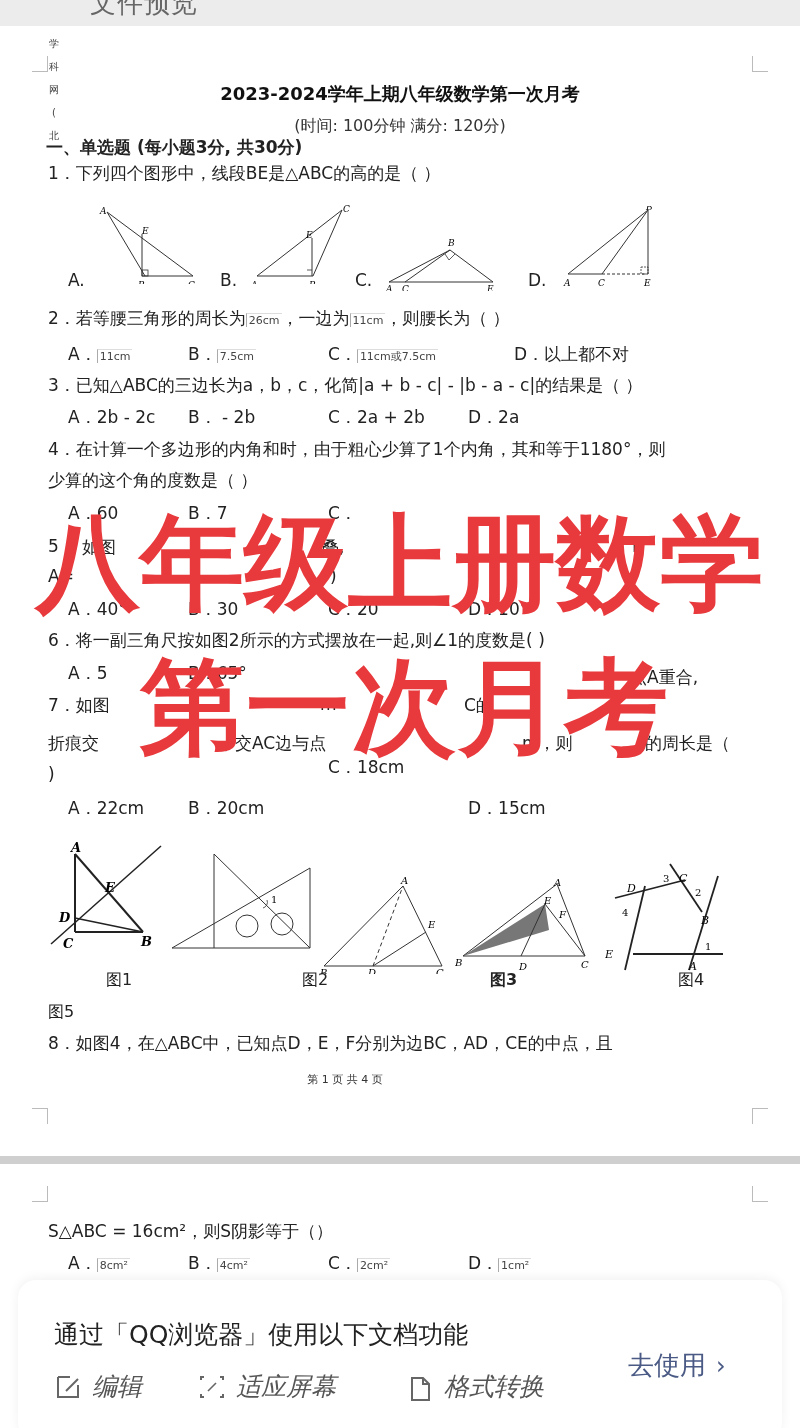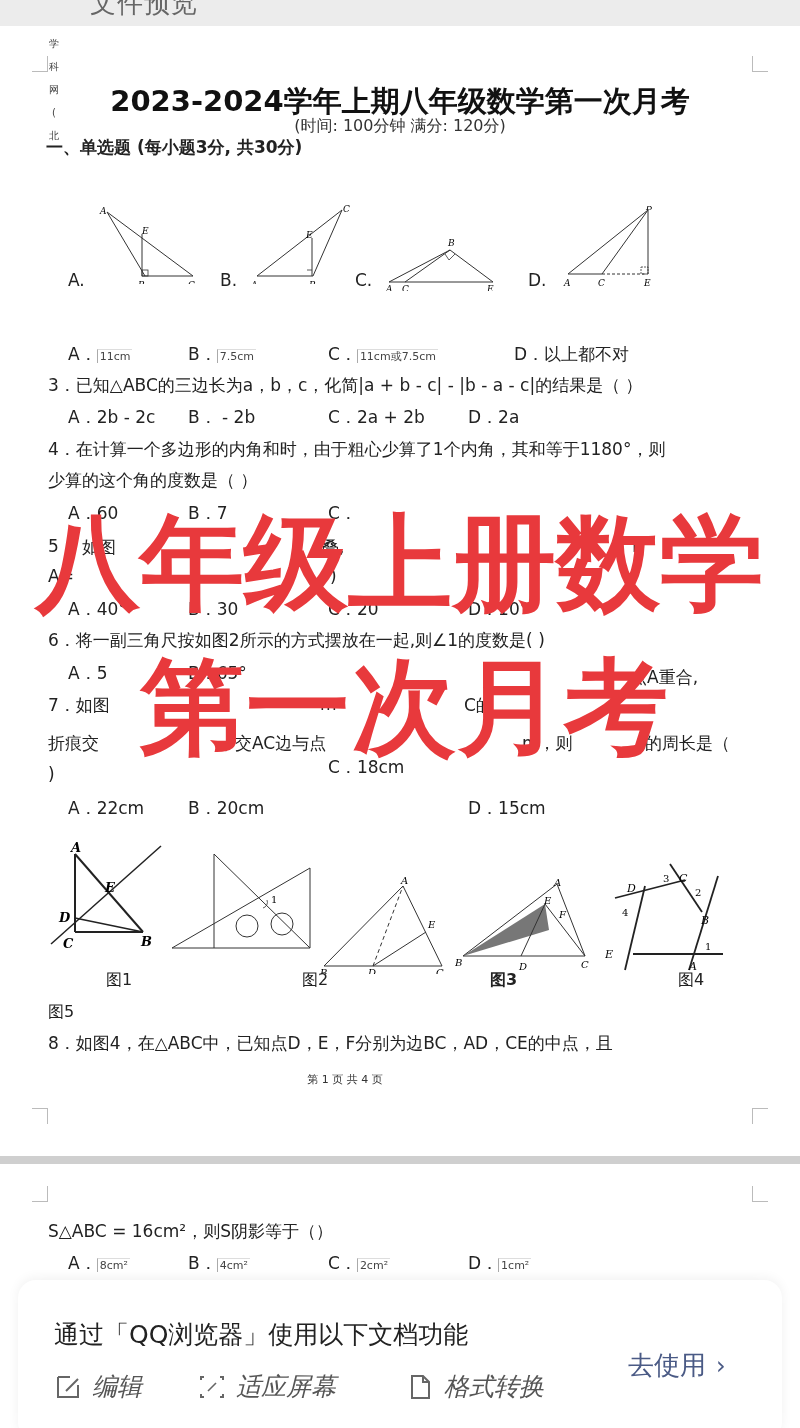--- a/index.html
+++ b/index.html
@@ -15,21 +15,21 @@
   .page2 { top: 1164px; height: 264px; }
 
   .corner { position: absolute; width: 16px; height: 16px; border-color: #bbb; border-style: solid; border-width: 0; }
   .c-tl { border-right-width: 1px; border-bottom-width: 1px; }
   .c-tr { border-left-width: 1px; border-bottom-width: 1px; }
   .c-bl { border-right-width: 1px; border-top-width: 1px; }
   .c-br { border-left-width: 1px; border-top-width: 1px; }
 
   .margin-vert { position: absolute; left: 47px; top: 6px; width: 14px; font-size: 10px; color: #444; line-height: 23px; text-align: center; }
 
-  .exam-title { position: absolute; left: 0; width: 800px; top: 56px; text-align: center; font-size: 29px; font-weight: bold; color: #111; }
+  .exam-title { position: absolute; left: 0; width: 800px; top: 56px; text-align: center; font-size: 18px; font-weight: bold; color: #111; }
   .exam-sub { position: absolute; left: 0; width: 800px; top: 90px; text-align: center; font-size: 16px; color: #333; }
 
   .line { position: absolute; font-size: 17px; color: #222; white-space: nowrap; }
   .opt { position: absolute; font-size: 17px; color: #222; white-space: nowrap; }
   .small-box { font-size: 11px; color: #444; border-left: 1px solid #aaa; border-top: 1px solid #ddd; padding: 0 2px; }
 
   .fig { position: absolute; }
   .figcap { position: absolute; font-size: 16px; color: #222; }
 
   .overlay { position: absolute; left: 0; width: 800px; text-align: center; color: #e8393c; font-weight: bold; font-family: "DejaVu Sans", sans-serif; letter-spacing: 2px; pointer-events: none; }
@@ -64,20 +64,21 @@
     <div>网</div>
     <div>(</div>
     <div>北</div>
   </div>
 
   <div class="exam-title">2023-2024学年上期八年级数学第一次月考</div>
   <div class="exam-sub">(时间: 100分钟  满分: 120分)</div>
 
   <div class="line" style="left:46px; top:110px; font-weight:bold;">一、单选题 (每小题3分, 共30分)</div>
 
+  <div class="line" style="left:48px; top:136px;">1．下列四个图形中，线段BE是△ABC的高的是（  ）</div>
   <div class="opt" style="left:68px; top:244px;">A.</div>
   <svg class="fig" style="left:95px; top:178px;" width="110" height="80">
     <line x1="12" y1="8" x2="50" y2="72" stroke="#333" stroke-width="1"></line>
     <line x1="12" y1="8" x2="98" y2="72" stroke="#333" stroke-width="1"></line>
     <line x1="47" y1="30" x2="47" y2="72" stroke="#333" stroke-width="1"></line>
     <line x1="47" y1="72" x2="98" y2="72" stroke="#333" stroke-width="1"></line>
     <rect x="47" y="66" width="6" height="6" fill="none" stroke="#333" stroke-width="0.8"></rect>
     <text x="5" y="10" font-size="9" font-style="italic" font-family="DejaVu Serif, serif">A</text>
     <text x="47" y="30" font-size="9" font-style="italic" font-family="DejaVu Serif, serif">E</text>
     <text x="43" y="84" font-size="9" font-style="italic" font-family="DejaVu Serif, serif">B</text>
@@ -117,20 +118,23 @@
     <line x1="88" y1="4" x2="88" y2="68" stroke="#333" stroke-width="1"></line>
     <line x1="8" y1="68" x2="88" y2="4" stroke="#333" stroke-width="1"></line>
     <line x1="42" y1="68" x2="88" y2="4" stroke="#333" stroke-width="1"></line>
     <rect x="81" y="61" width="7" height="7" fill="none" stroke="#333" stroke-width="0.8" stroke-dasharray="2,1"></rect>
     <text x="4" y="80" font-size="9" font-style="italic" font-family="DejaVu Serif, serif">A</text>
     <text x="38" y="80" font-size="9" font-style="italic" font-family="DejaVu Serif, serif">C</text>
     <text x="84" y="80" font-size="9" font-style="italic" font-family="DejaVu Serif, serif">E</text>
     <text x="86" y="4" font-size="9" font-style="italic" font-family="DejaVu Serif, serif">B</text>
   </svg>
 
+  <div class="line" style="left:48px; top:281px;">
+    <span>2．若等腰三角形的周长为</span><span class="small-box">26cm</span><span>，一边为</span><span class="small-box">11cm</span><span>，则腰长为（        ）</span>
+  </div>
   <div class="opt" style="left:68px; top:317px;"><span>A．</span><span class="small-box">11cm</span></div>
   <div class="opt" style="left:188px; top:317px;"><span>B．</span><span class="small-box">7.5cm</span></div>
   <div class="opt" style="left:328px; top:317px;"><span>C．</span><span class="small-box">11cm或7.5cm</span></div>
   <div class="opt" style="left:468px; top:317px;margin-left:46px;"><span>D．</span><span>以上都不对</span></div>
 
   <div class="line" style="left:48px; top:348px;">3．已知△ABC的三边长为a，b，c，化简|a + b - c| - |b - a - c|的结果是（   ）</div>
   <div class="opt" style="left:68px; top:380px;"><span>A．</span><span>2b - 2c</span></div>
   <div class="opt" style="left:188px; top:380px;"><span>B．</span><span> - 2b</span></div>
   <div class="opt" style="left:328px; top:380px;"><span>C．</span><span>2a + 2b</span></div>
   <div class="opt" style="left:468px; top:380px;"><span>D．</span><span>2a</span></div>
@@ -272,21 +276,21 @@
     </svg>
     <span>编辑</span>
   </div>
   <div class="feat" style="left:180px;">
     <svg width="28" height="28" viewBox="0 0 28 28">
       <path d="M6 4 H3 V7 M22 4 H25 V7 M3 21 V24 H6 M25 21 V24 H22" fill="none" stroke="#666" stroke-width="2"></path>
       <path d="M10 18 L18 10" stroke="#666" stroke-width="1.6"></path>
     </svg>
     <span>适应屏幕</span>
   </div>
-  <div class="feat" style="left:388px;">
+  <div class="feat" style="left:388px;align-items:flex-end;">
     <svg width="28" height="28" viewBox="0 0 28 28">
       <path d="M6 3 H17 L23 9 V25 H6 Z M17 3 V9 H23" fill="none" stroke="#666" stroke-width="2"></path>
     </svg>
     <span>格式转换</span>
   </div>
   <div class="cta">
     <span>去使用</span>
     <span class="chev">›</span>
   </div>
 </div>

